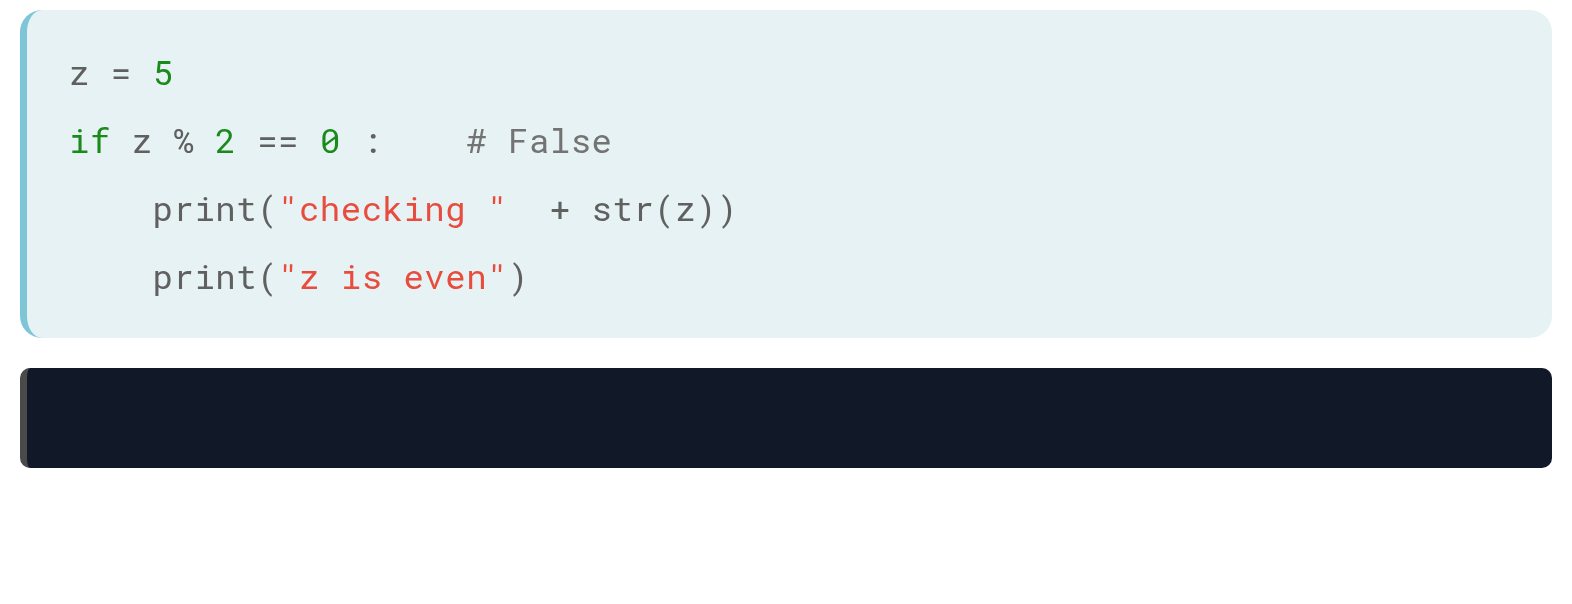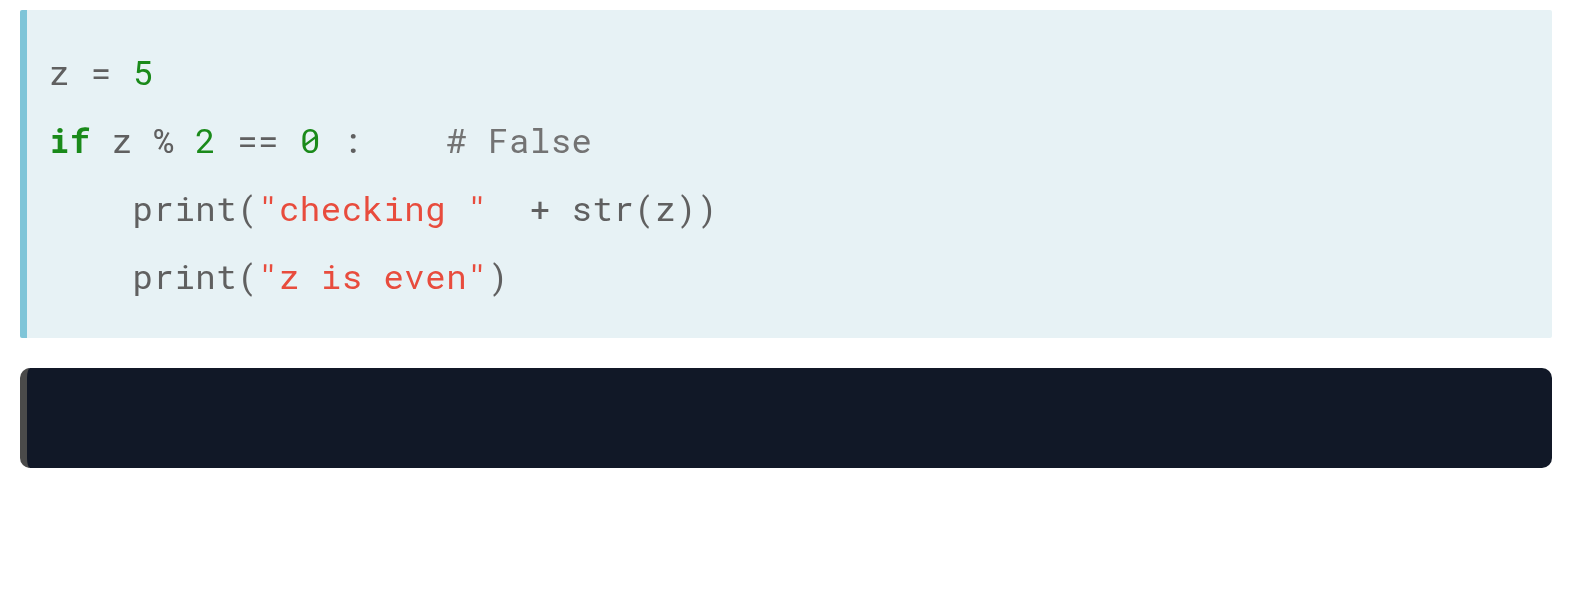--- a/index.html
+++ b/index.html
@@ -8,34 +8,34 @@
       box-sizing: border-box;
     }
     body {
       background: #ffffff;
       padding: 10px 20px 20px 20px;
       font-family: 'Roboto Mono', 'Consolas', 'Monaco', monospace;
     }
     .code-block {
       background: #e7f2f5;
       border-left: 7px solid #7fc5d8;
-      border-radius: 2px;
-      padding: 28px 30px 28px 22px;
+      border-radius: 22px;
+      padding: 28px 30px 28px 42px;
       margin-bottom: 30px;
     }
     .code-line {
       font-size: 34px;
       line-height: 2.0;
       color: #606060;
       white-space: pre;
       letter-spacing: 0.5px;
     }
     .tok-keyword {
       color: #1a8a1a;
-      font-weight: bold;
+      font-weight: normal;
     }
     .tok-number {
       color: #1a8a1a;
     }
     .tok-string {
       color: #e84c3d;
     }
     .tok-default {
       color: #606060;
     }

